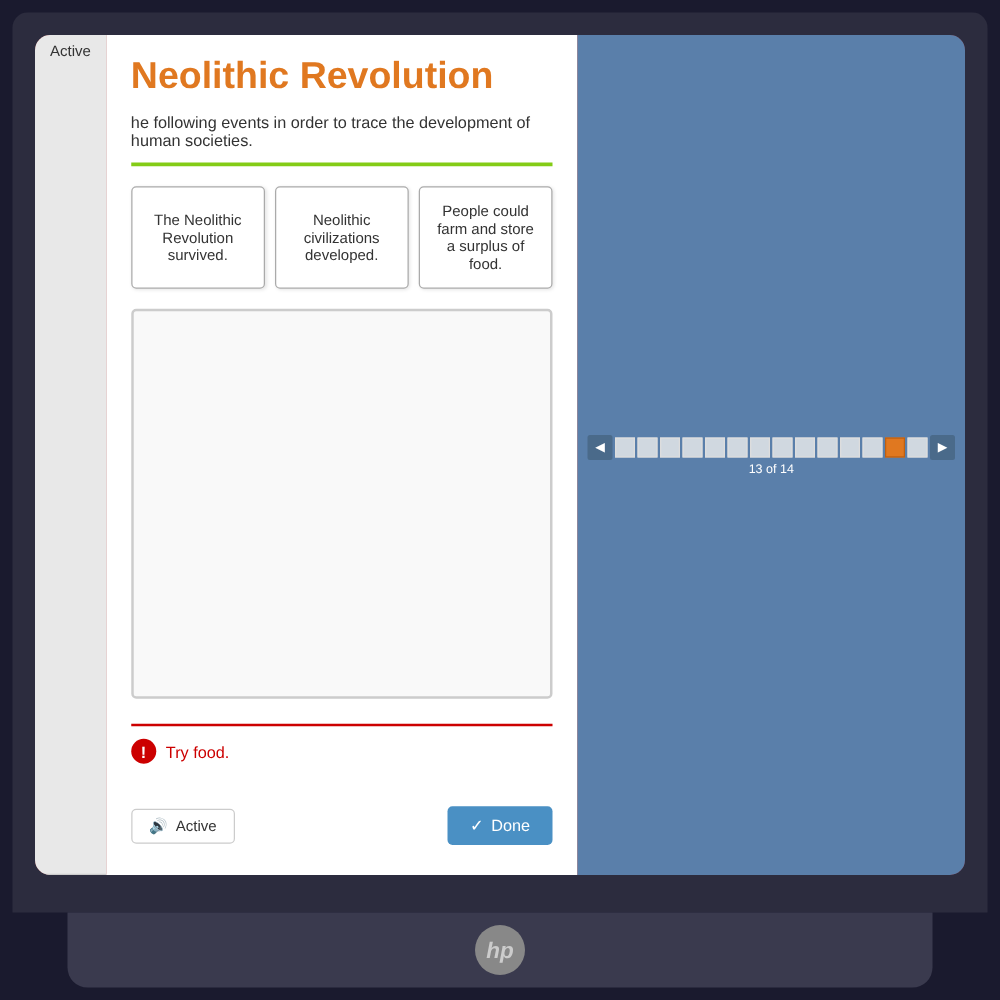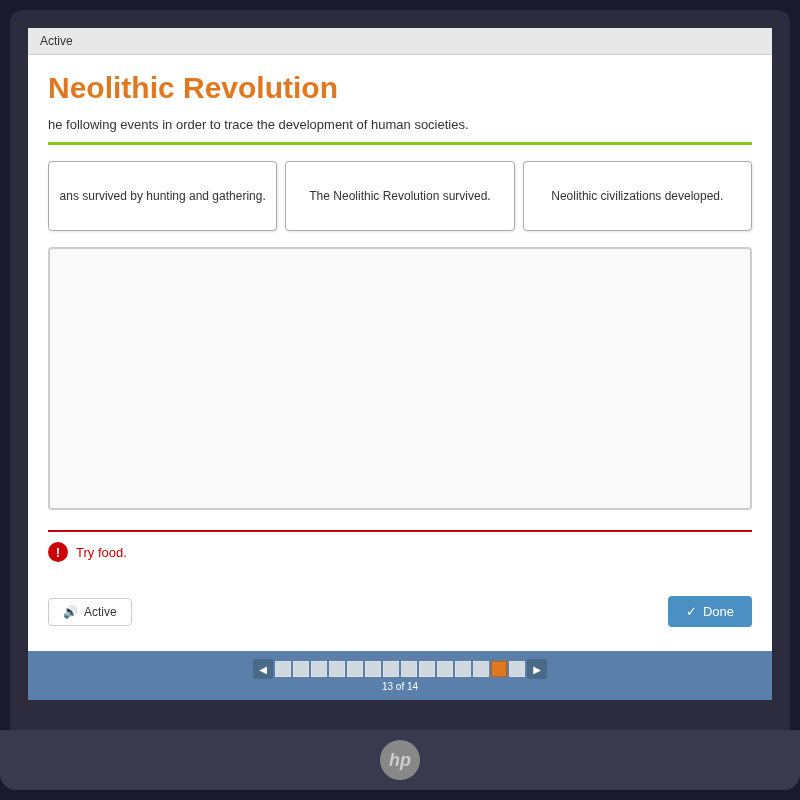--- a/index.html
+++ b/index.html
@@ -24,29 +24,29 @@
       padding: 18px 18px 30px 18px;
       display: flex;
       flex-direction: column;
       align-items: center;
     }
 
     .screen {
       width: 100%;
       flex: 1;
       background: #7f1d1d;
-      border-radius: 0;
+      border-radius: 12px;
       overflow: hidden;
       position: relative;
       display: flex;
-      flex-direction: column;
+      flex-direction: row;
     }
 
     .laptop-base {
-      width: 800px;
+      width: 692px;
       height: 60px;
       background: #3a3a4e;
       border-radius: 0 0 16px 16px;
       display: flex;
       align-items: center;
       justify-content: center;
     }
 
     .hp-logo {
       width: 40px;
@@ -257,27 +257,27 @@
     <div class="main-content">
 
       <div class="page-title">Neolithic Revolution</div>
 
       <div class="instruction-text">
         <span>he following events in order to trace the development of human societies.</span>
       </div>
 
       <div class="cards-row">
         <div class="card">
-          <span>ans survived by hunting and gathering.</span>
-        </div>
-        <div class="card">
           <span>The Neolithic Revolution survived.</span>
         </div>
         <div class="card">
           <span>Neolithic civilizations developed.</span>
+        </div>
+        <div class="card">
+          <span>People could farm and store a surplus of food.</span>
         </div>
       </div>
 
       <div class="drop-zone"></div>
 
       <div class="feedback-area">
         <div class="feedback-icon">
           <span>!</span>
         </div>
         <span class="feedback-text">Try food.</span>

